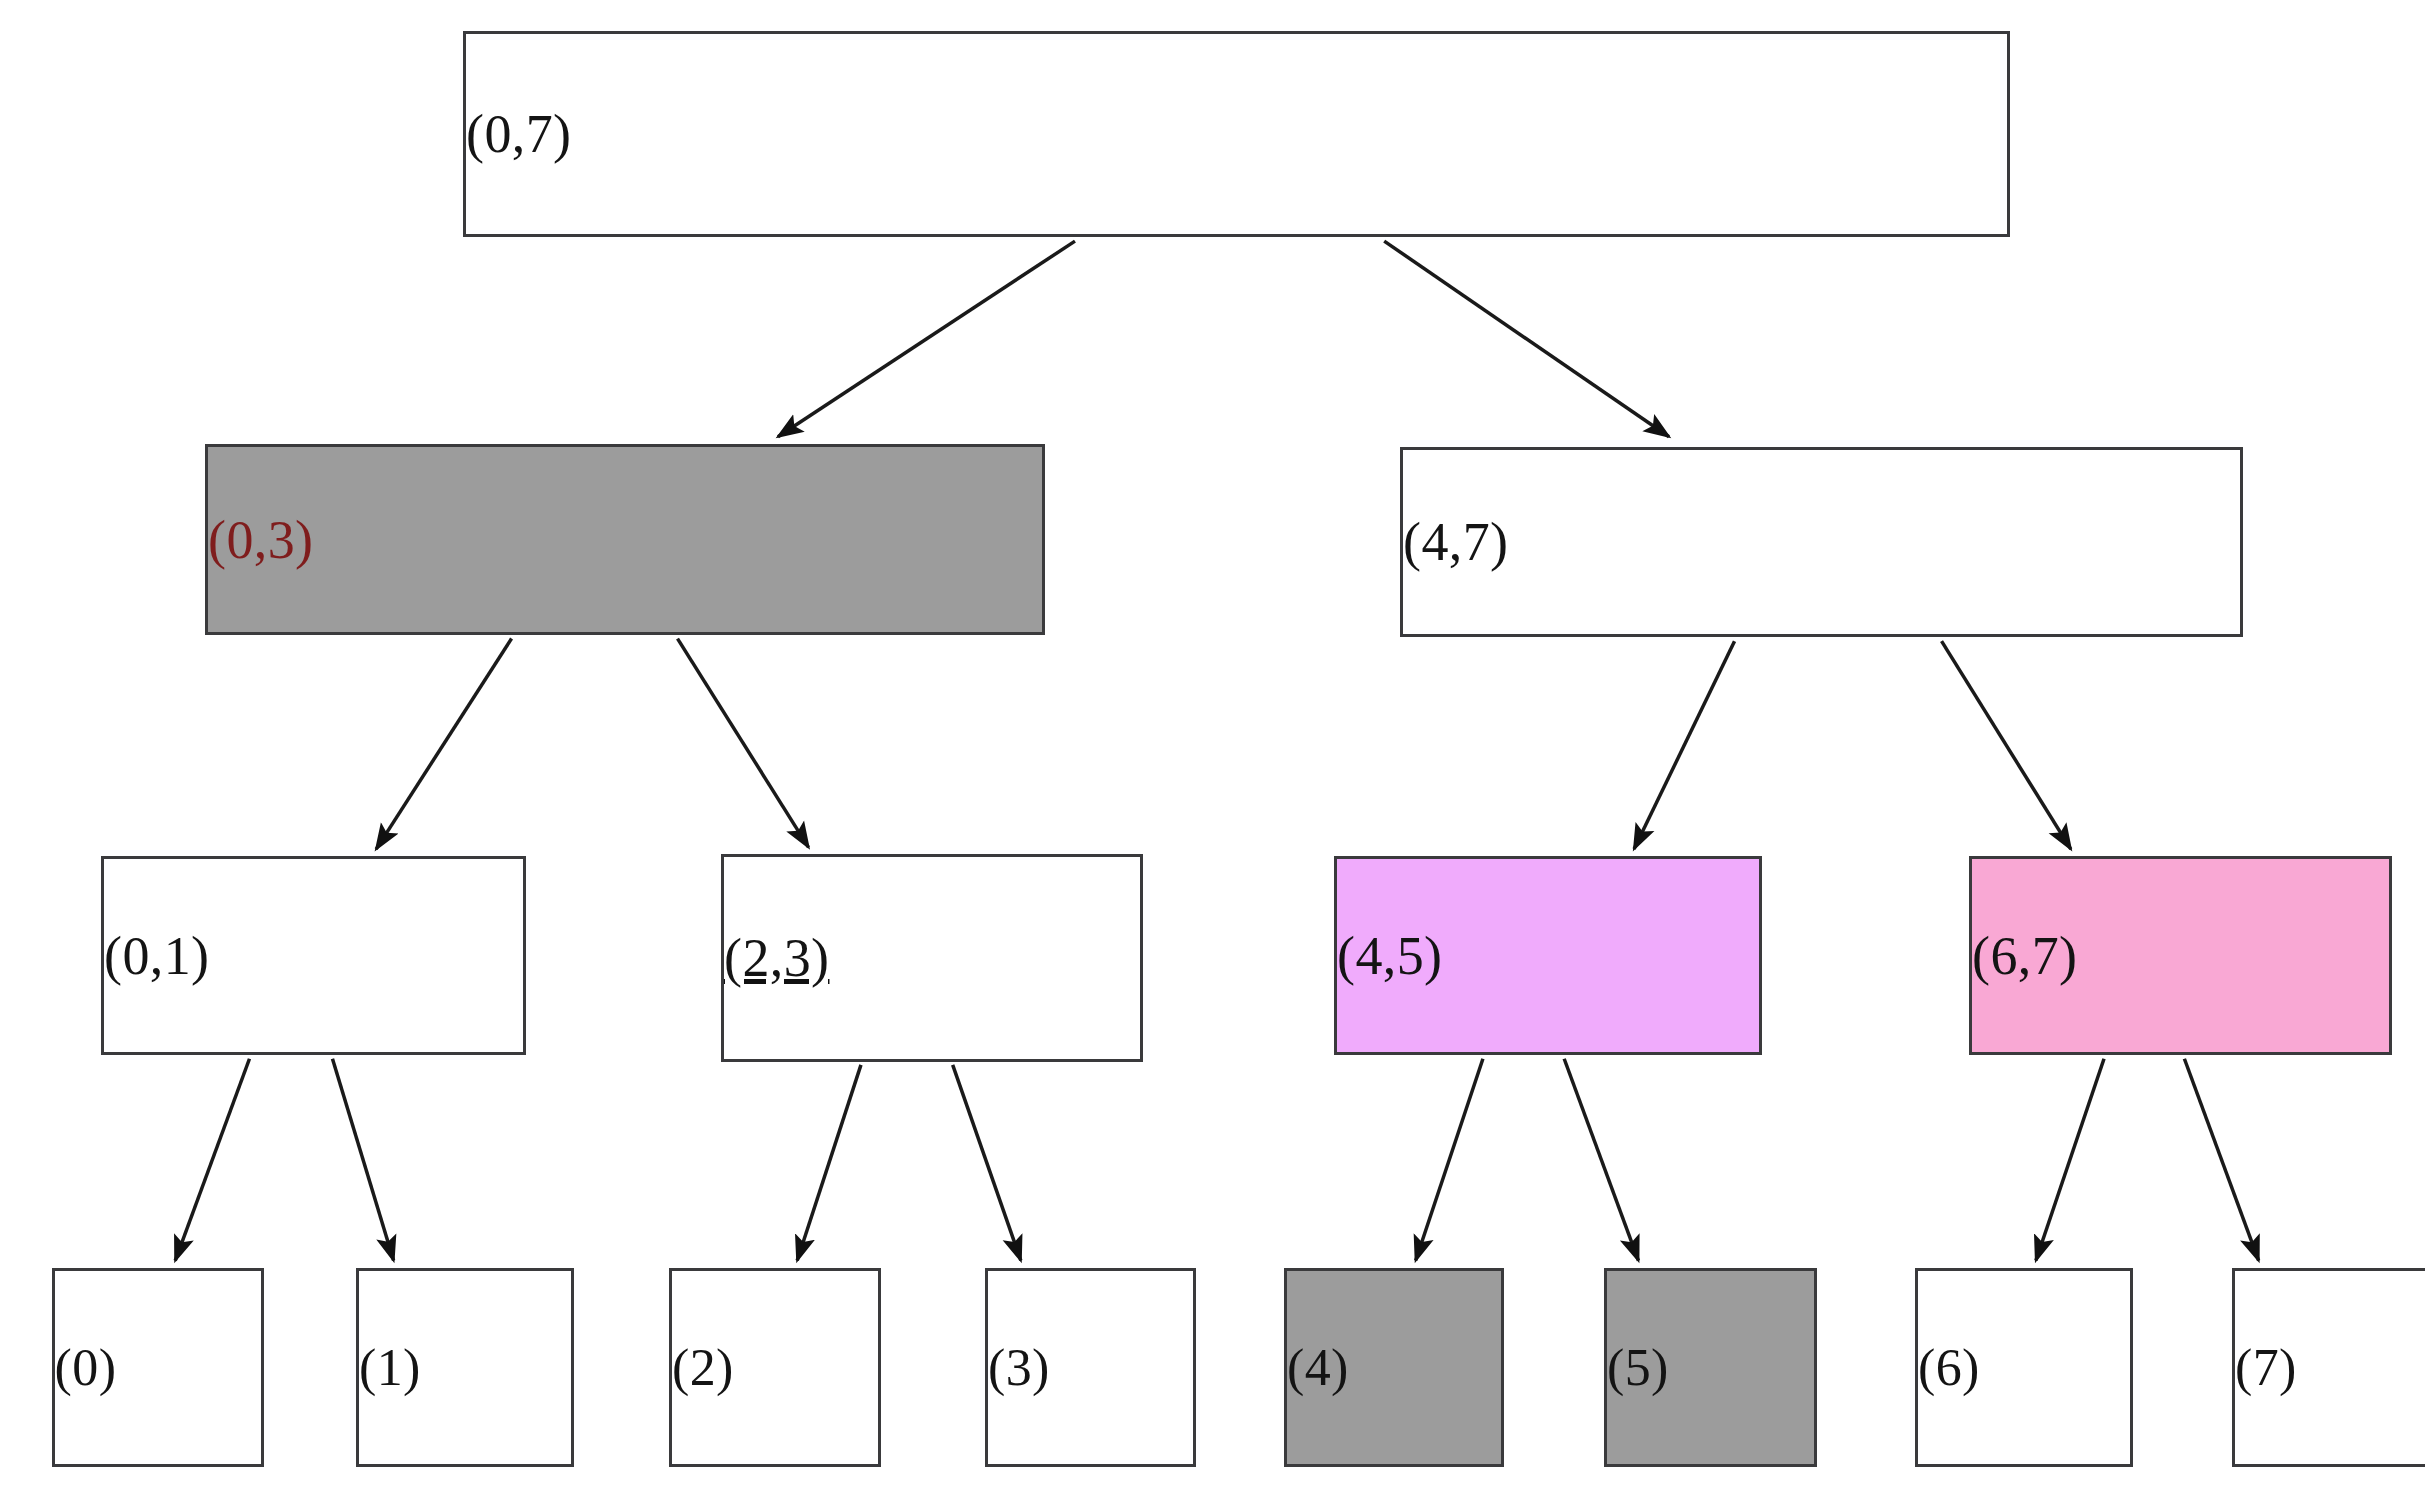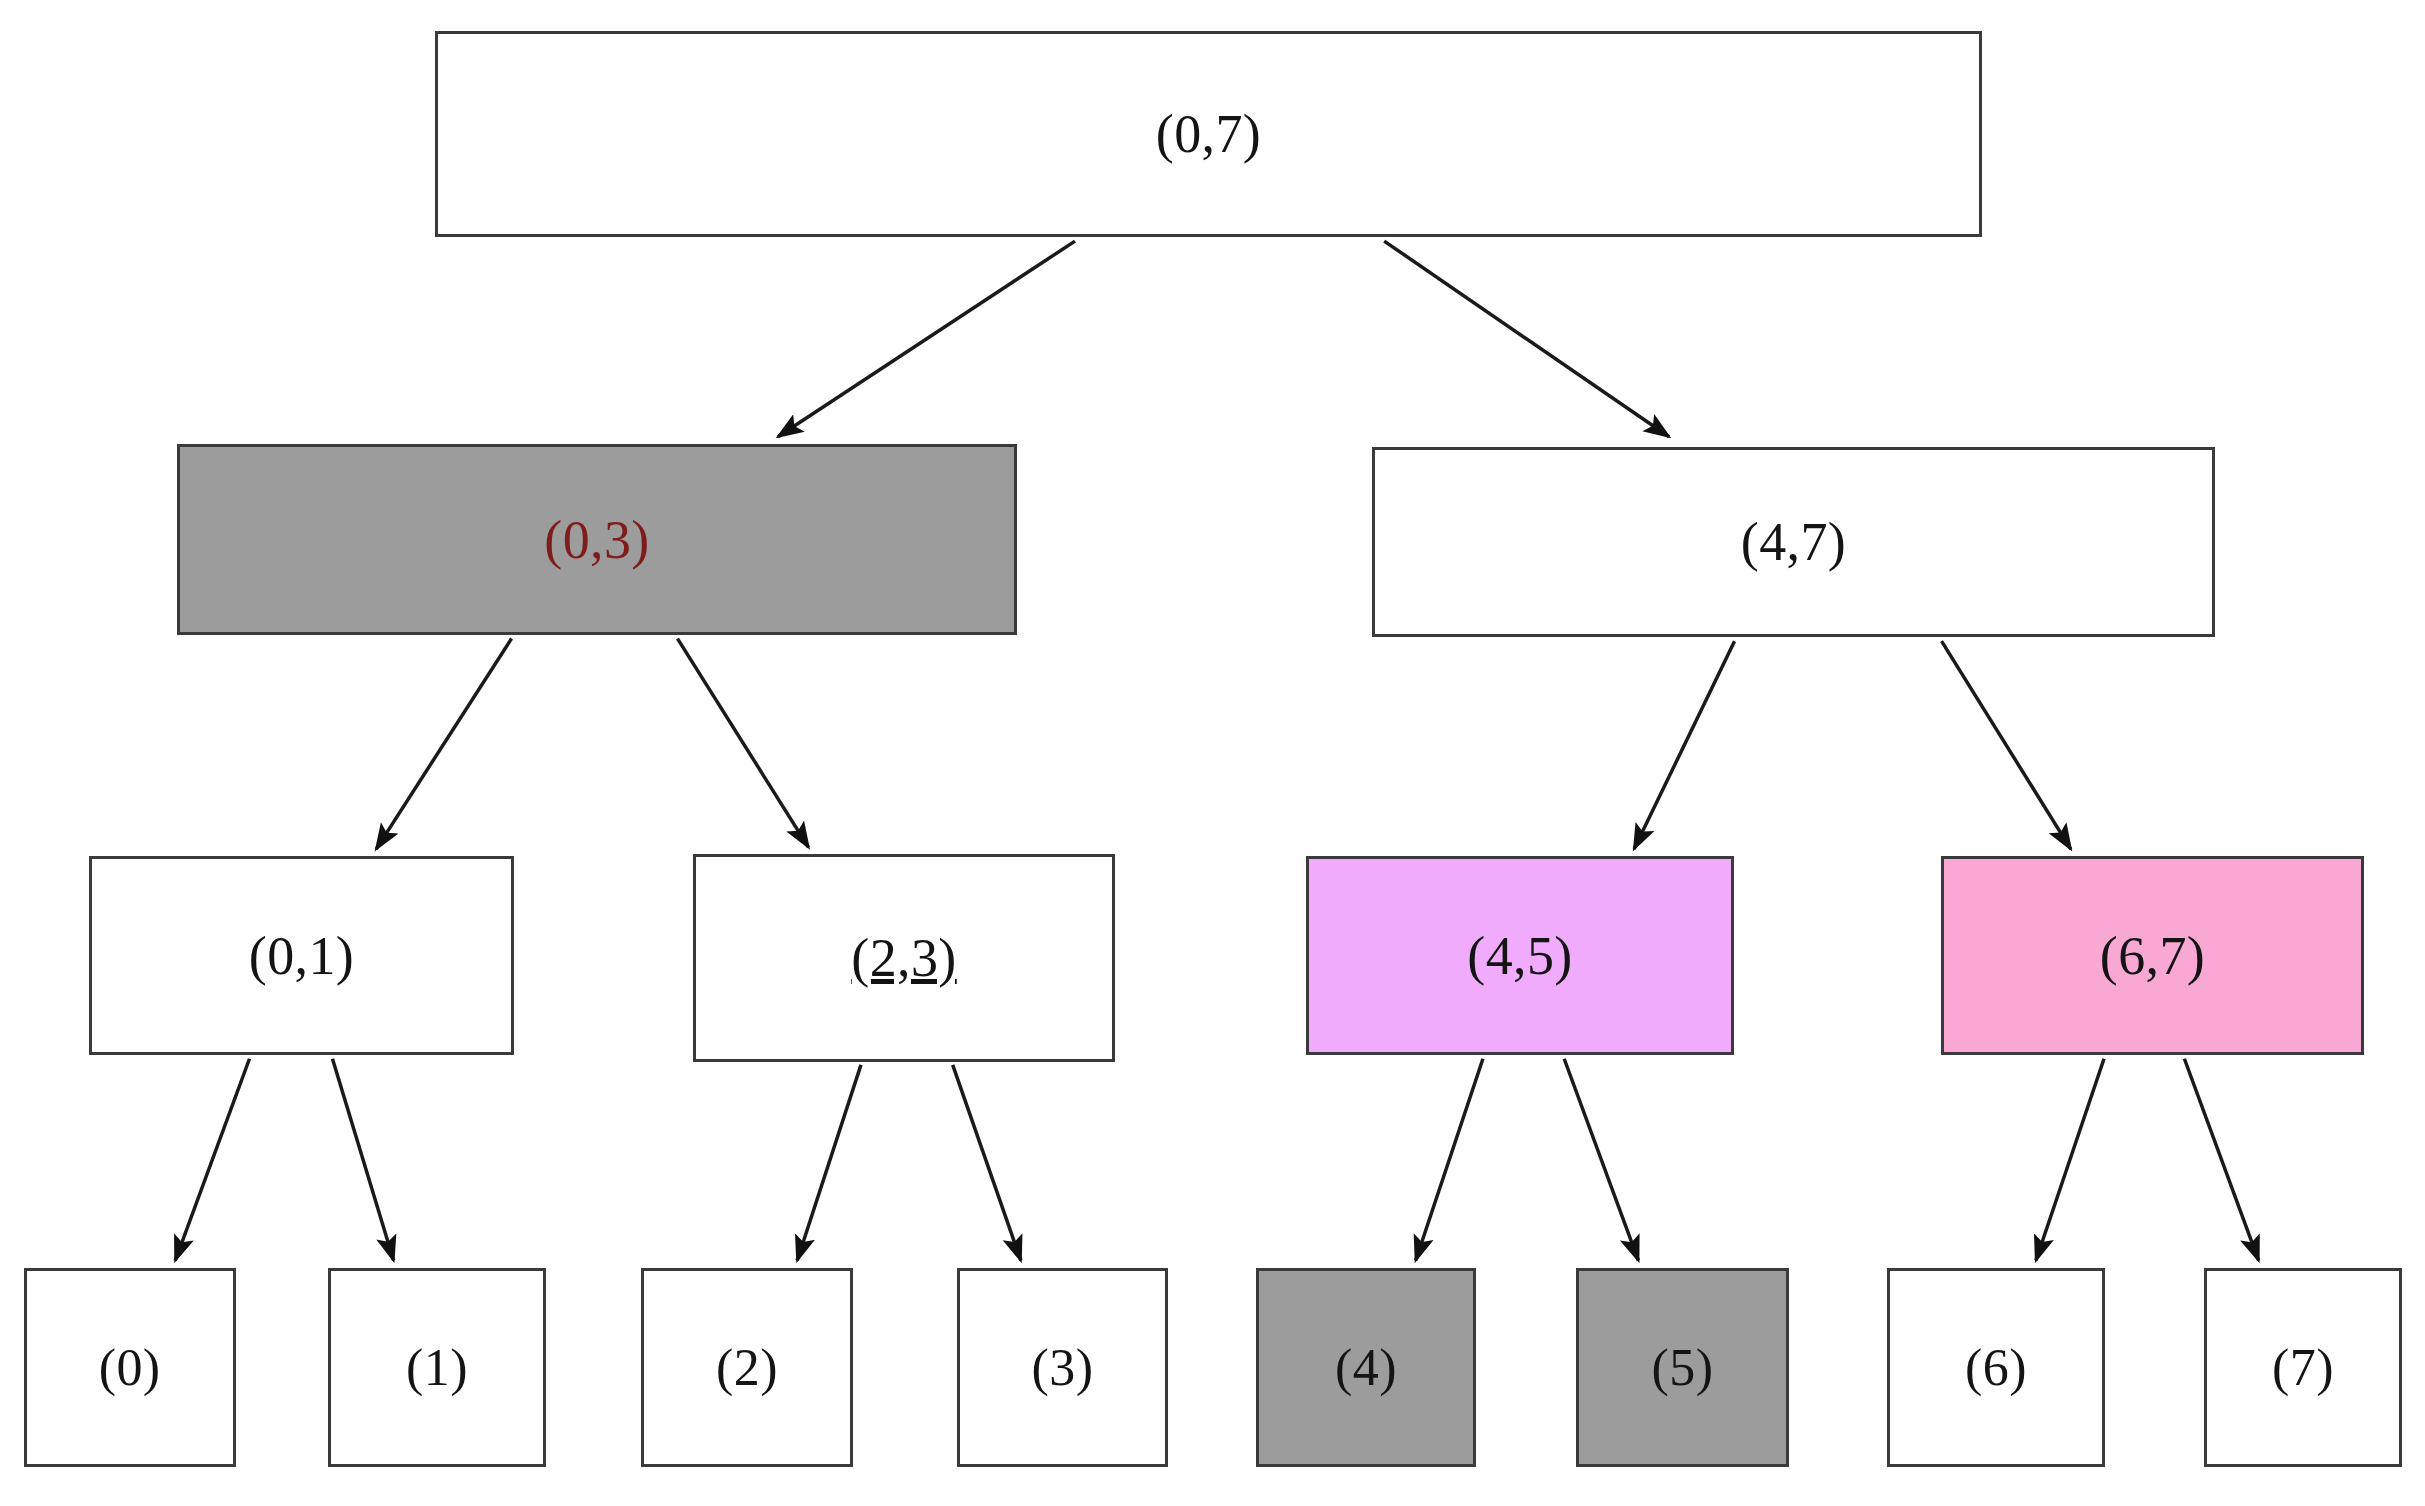--- a/index.html
+++ b/index.html
@@ -26,24 +26,25 @@
     height: 1506px;
     pointer-events: none;
   }
   .node {
     position: absolute;
     box-sizing: border-box;
     border: 3.5px solid #3a3a3c;
     background: #ffffff;
     display: flex;
     align-items: center;
-    justify-content: center;
+    justify-content: flex-start;
     color: #111111;
     line-height: 1;
     user-select: none;
+    margin-left: 28px;
   }
   .node.filled {
     background: #9c9c9c;
   }
   .node-label {
     font-size: 54px;
     letter-spacing: 0.4px;
     font-weight: 400;
     color: #141414;
     white-space: nowrap;
@@ -84,21 +85,21 @@
   <div id="nodes">
       <div class="node" style="left: 435px; top: 31px; width: 1547px; height: 206px; border-color: rgb(58, 58, 60); background: rgb(255, 255, 255);">
         <span class="node-label" style="color: rgb(20, 20, 20);">(0,7)</span>
       </div>
       <div class="node filled" style="left: 177px; top: 444px; width: 840px; height: 191px; border-color: rgb(58, 58, 60); background: rgb(156, 156, 156);">
         <span class="node-label" style="color: #7f1d1d;">(0,3)</span>
       </div>
       <div class="node" style="left: 1372px; top: 447px; width: 843px; height: 190px; border-color: rgb(58, 58, 60); background: rgb(255, 255, 255);">
         <span class="node-label" style="color: rgb(20, 20, 20);">(4,7)</span>
       </div>
-      <div class="node" style="left: 89px; top: 856px; width: 425px; height: 199px; border-color: rgb(58, 58, 60); background: rgb(255, 255, 255);">
+      <div class="node" style="left: 73px; top: 856px; width: 425px; height: 199px; border-color: rgb(58, 58, 60); background: rgb(255, 255, 255);">
         <span class="node-label" style="color: rgb(20, 20, 20);">(0,1)</span>
       </div>
       <div class="node" style="left: 693px; top: 854px; width: 422px; height: 208px; border-color: rgb(58, 58, 60); background: rgb(255, 255, 255); text-decoration: underline;">
         <span class="node-label" style="color: rgb(20, 20, 20);">(2,3)</span>
       </div>
       <div class="node" style="left: 1306px; top: 856px; width: 428px; height: 199px; border-color: rgb(58, 58, 60); background: #f0abfc;">
         <span class="node-label" style="color: rgb(20, 20, 20);">(4,5)</span>
       </div>
       <div class="node filled" style="left: 1941px; top: 856px; width: 423px; height: 199px; border-color: rgb(58, 58, 60); background: #f9a8d4;">
         <span class="node-label" style="color: rgb(20, 20, 20);">(6,7)</span>

